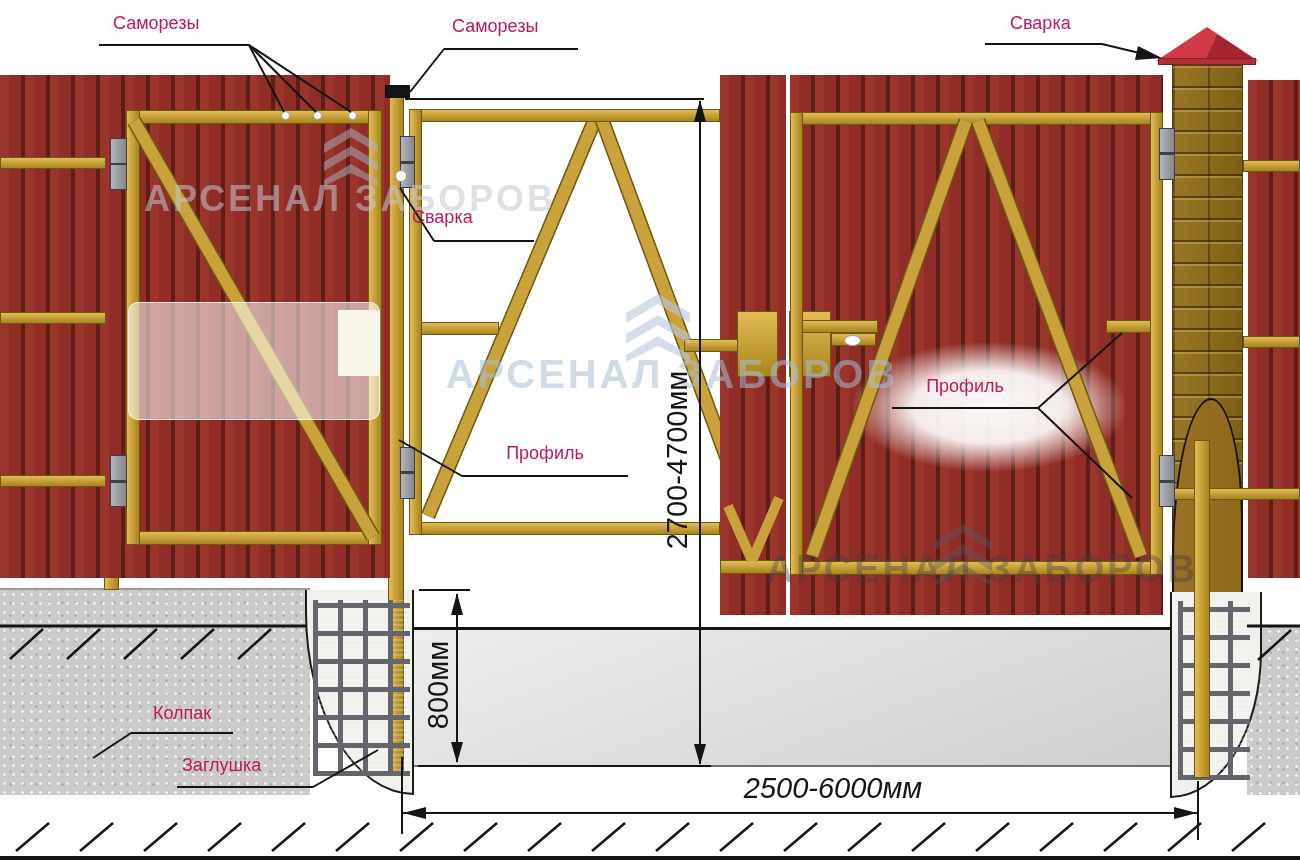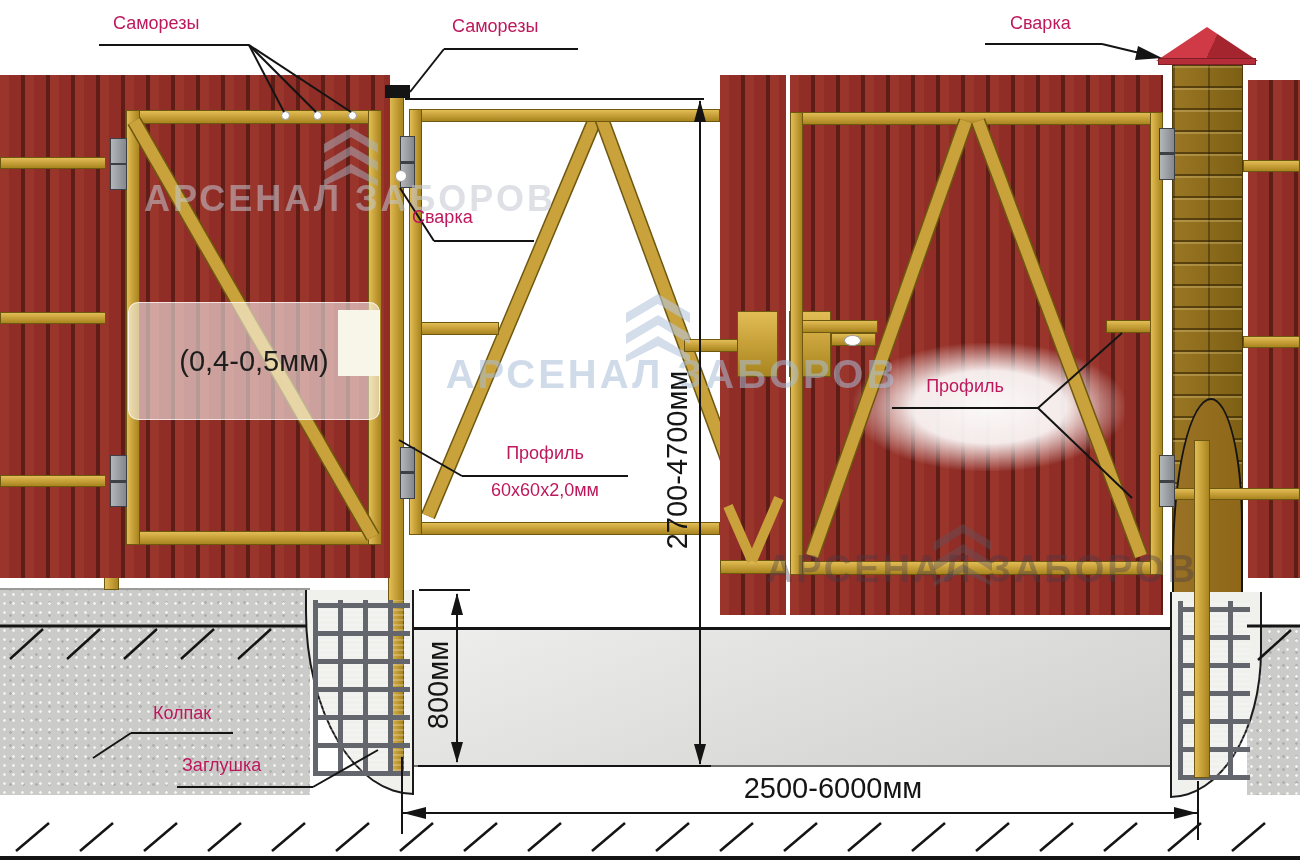--- a/index.html
+++ b/index.html
@@ -180,21 +180,20 @@
           <path d="M6 20 L35 2 L64 20 L64 29 L35 11 L6 29 Z"></path>
       <path d="M6 40 L35 22 L64 40 L64 49 L35 31 L6 49 Z"></path>
       <path d="M6 60 L35 42 L64 60 L64 64 L35 50 L6 64 Z"></path>
         </g>
     </svg>
   </div>
   <div class="wm" style="left:982px;top:548px;transform:translateX(-50%);font-size:38px;color:rgba(70,58,70,.38);z-index:9;">АРСЕНАЛ ЗАБОРОВ</div>
 
   <div class="abs" style="left:338px;top:310px;width:42px;height:66px;background:#efe8cf;z-index:9;"></div>
   <div class="abs infobox" style="left:128px;top:302px;width:252px;height:118px;z-index:9;">
-    <div>(0,4-0,5мм)</div>
   </div>
   <div class="abs glow" style="left:853px;top:343px;width:272px;height:128px;z-index:6;"></div>
 
   <svg width="1300" height="860" style="z-index:10;">
 
     <line class="ann-b" x1="0" y1="626" x2="307" y2="626"></line>
     <line class="ann-b" x1="1247" y1="626" x2="1300" y2="626"></line>
 
     <g>
       <line class="hatch" x1="10" y1="659" x2="43" y2="629"></line>
@@ -294,21 +293,20 @@
       <polygon class="arrow" points="426,807 426,819 403,813"></polygon>
       <polygon class="arrow" points="1174,807 1174,819 1197,813"></polygon>
     </g>
   </svg>
 
   <div class="lbl" style="left:113px;top:13px;z-index:11;">Саморезы</div>
   <div class="lbl" style="left:452px;top:16px;z-index:11;">Саморезы</div>
   <div class="lbl" style="left:1010px;top:13px;z-index:11;">Сварка</div>
   <div class="lbl" style="left:412px;top:207px;z-index:11;">Сварка</div>
   <div class="lbl ctr" style="left:545px;top:443px;z-index:11;">Профиль</div>
-  <div class="lbl ctr" style="left:545px;top:480px;z-index:11;">60х60х2,0мм</div>
   <div class="lbl ctr" style="left:965px;top:376px;z-index:11;">Профиль</div>
   <div class="lbl" style="left:153px;top:703px;z-index:11;">Колпак</div>
   <div class="lbl" style="left:182px;top:755px;z-index:11;">Заглушка</div>
   <div class="dim rot" style="left:677px;top:460px;z-index:11;">2700-4700мм</div>
   <div class="dim rot" style="left:438px;top:685px;z-index:11;">800мм</div>
-  <div class="dim ctr" style="left:833px;top:772px;z-index:11;">2500-6000мм</div>
+  <div class="dim ctr" style="left:833px;top:772px;z-index:11;font-style:italic;">2500-6000мм</div>
 
 </div>
 
 </body></html>

